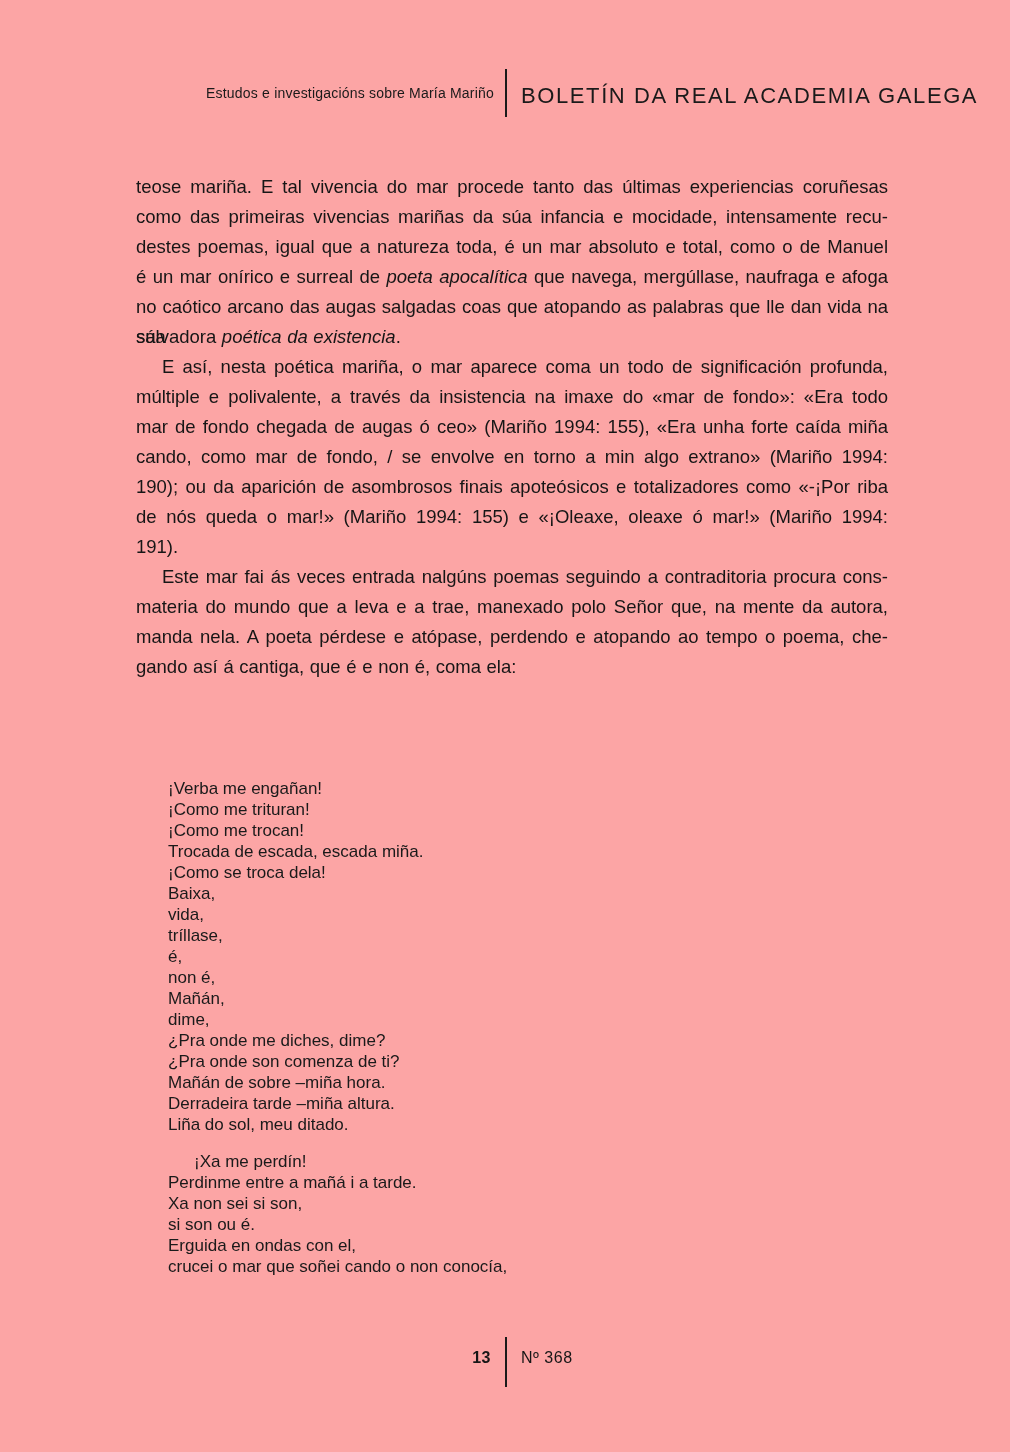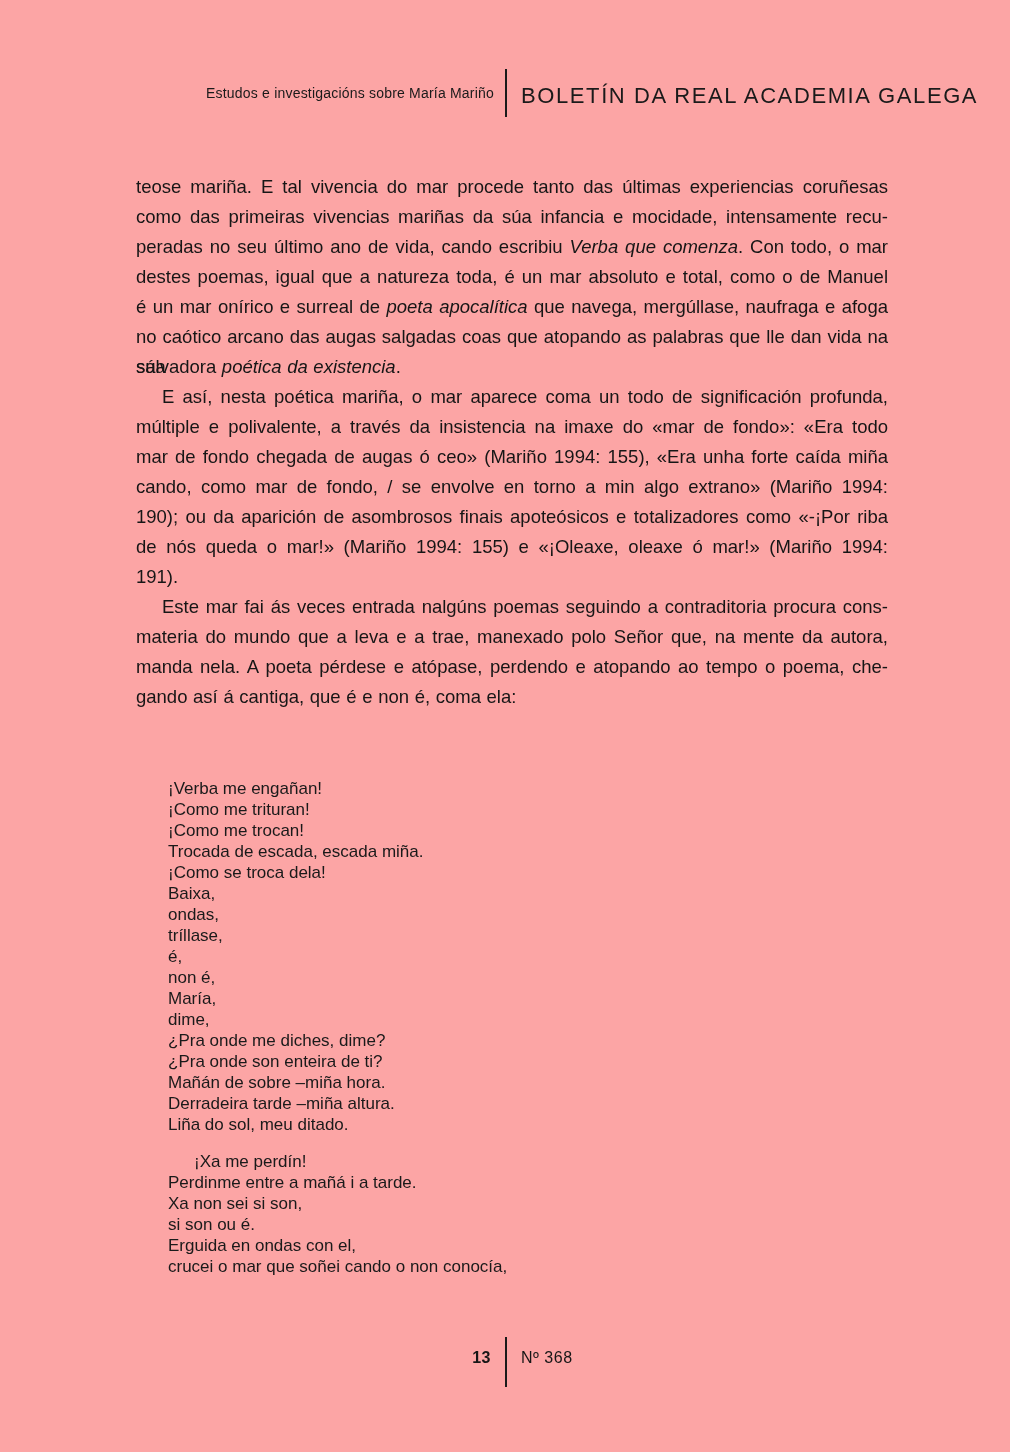--- a/index.html
+++ b/index.html
@@ -104,21 +104,20 @@
   <div class="header-left">Estudos e investigacións sobre María Mariño</div>
 
   <div class="header-divider"></div>
 
   <div class="header-right">BOLETÍN DA REAL ACADEMIA GALEGA</div>
 
   <div class="body-text">
       <div class="paragraph">
         <div class="bline"><span>teose mariña. E tal vivencia do mar procede tanto das últimas experiencias coruñesas</span></div>
         <div class="bline"><span>como das primeiras vivencias mariñas da súa infancia e mocidade, intensamente recu-</span></div>
-        <div class="bline"><span>peradas no seu último ano de vida, cando escribiu </span><span class="it">Verba que comenza</span><span>. Con todo, o mar</span></div>
         <div class="bline"><span>destes poemas, igual que a natureza toda, é un mar absoluto e total, como o de Manuel</span></div>
         <div class="bline"><span>é un mar onírico e surreal de </span><span class="it">poeta apocalítica</span><span> que navega, mergúllase, naufraga e afoga</span></div>
         <div class="bline"><span>no caótico arcano das augas salgadas coas que atopando as palabras que lle dan vida na súa</span></div>
         <div class="bline lastline"><span>salvadora </span><span class="it">poética da existencia</span><span>.</span></div>
       </div>
       <div class="paragraph">
         <div class="bline findent"><span>E así, nesta poética mariña, o mar aparece coma un todo de significación profunda,</span></div>
         <div class="bline"><span>múltiple e polivalente, a través da insistencia na imaxe do «mar de fondo»: «Era todo</span></div>
         <div class="bline"><span>mar de fondo chegada de augas ó ceo» (Mariño 1994: 155), «Era unha forte caída miña</span></div>
         <div class="bline"><span>cando, como mar de fondo, / se envolve en torno a min algo extrano» (Mariño 1994:</span></div>
@@ -135,28 +134,28 @@
     </div>
 
   <div class="poem">
       <div class="stanza">
         <div class="pline">¡Verba me engañan!</div>
         <div class="pline">¡Como me trituran!</div>
         <div class="pline">¡Como me trocan!</div>
         <div class="pline">Trocada de escada, escada miña.</div>
         <div class="pline">¡Como se troca dela!</div>
         <div class="pline">Baixa,</div>
-        <div class="pline">ondas,</div>
+        <div class="pline">vida,</div>
         <div class="pline">tríllase,</div>
         <div class="pline">é,</div>
         <div class="pline">non é,</div>
-        <div class="pline">María,</div>
+        <div class="pline">Mañán,</div>
         <div class="pline">dime,</div>
         <div class="pline">¿Pra onde me diches, dime?</div>
-        <div class="pline">¿Pra onde son enteira de ti?</div>
+        <div class="pline">¿Pra onde son comenza de ti?</div>
         <div class="pline">Mañán de sobre –miña hora.</div>
         <div class="pline">Derradeira tarde –miña altura.</div>
         <div class="pline">Liña do sol, meu ditado.</div>
       </div>
       <div class="stanza">
         <div class="pline pindent">¡Xa me perdín!</div>
         <div class="pline">Perdinme entre a mañá i a tarde.</div>
         <div class="pline">Xa non sei si son,</div>
         <div class="pline">si son ou é.</div>
         <div class="pline">Erguida en ondas con el,</div>

